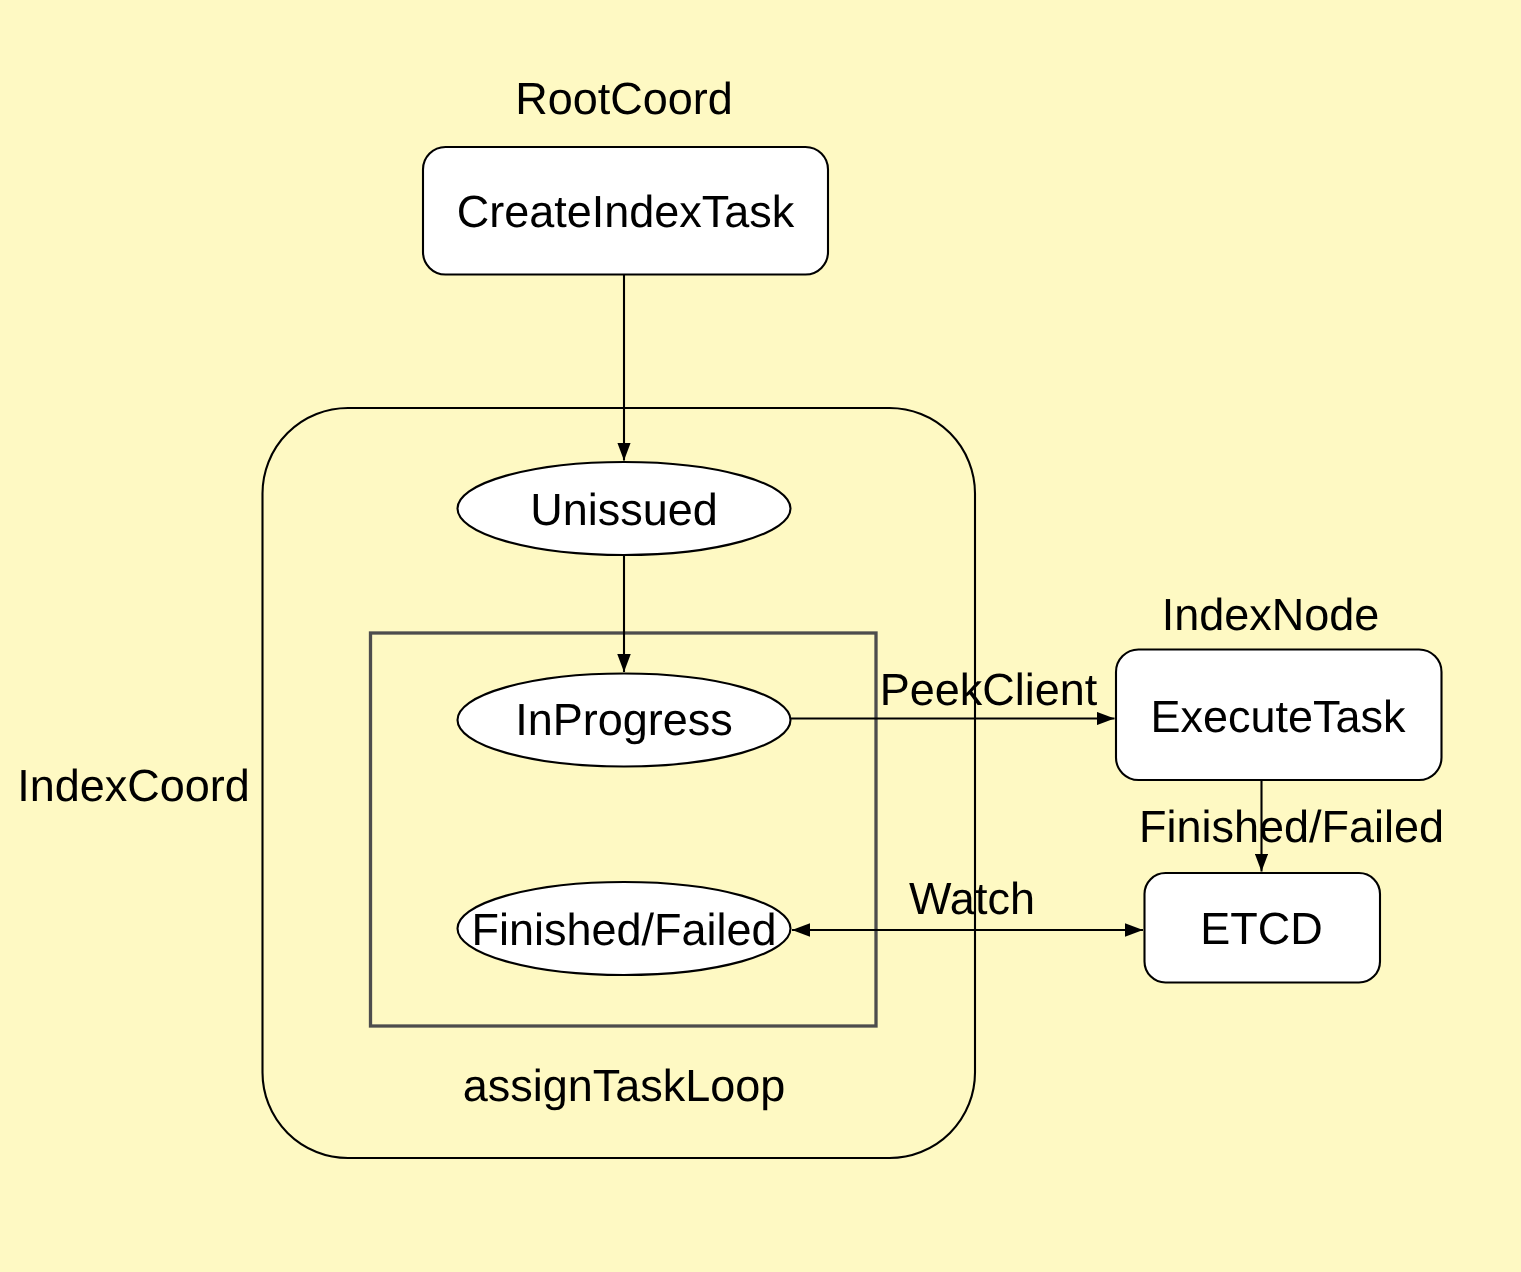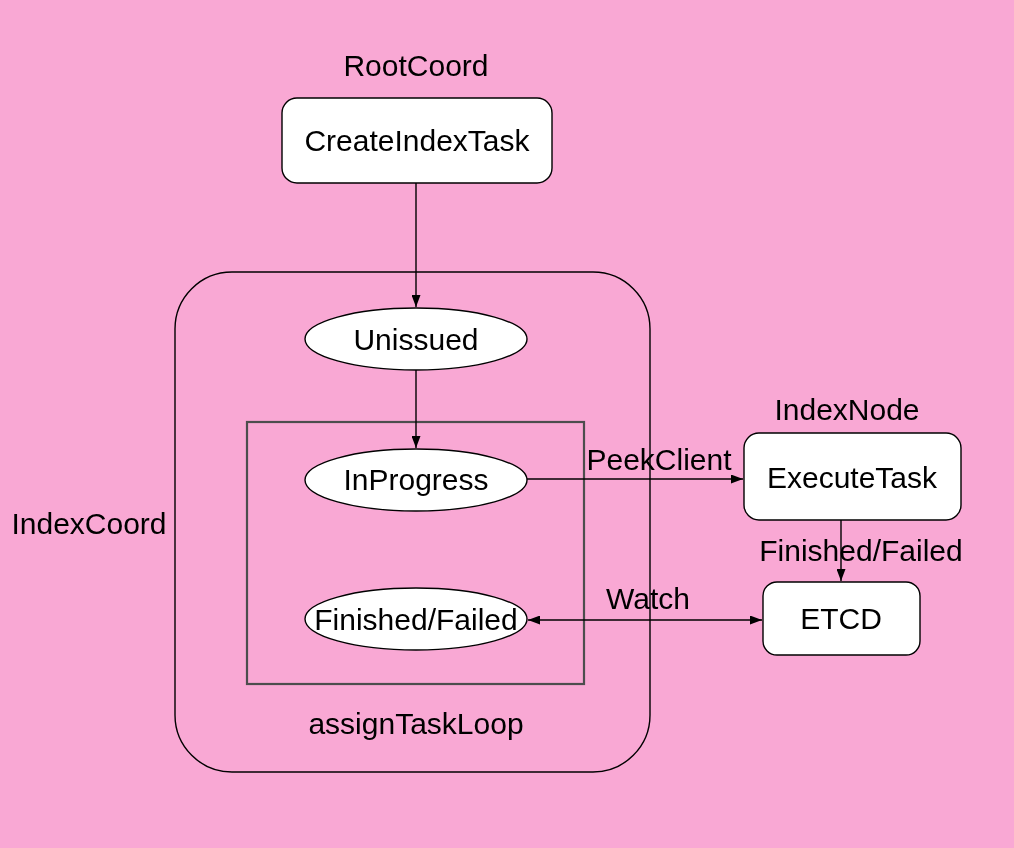--- a/index.html
+++ b/index.html
@@ -4,21 +4,21 @@
 <style>
   html, body {
     margin: 0;
     padding: 0;
     background: #ffffff;
   }
   .stage {
     position: relative;
     width: 1014px;
     height: 848px;
-    background: #f9a8d4;
+    background: #fef9c3;
     font-family: "Liberation Sans", sans-serif;
   }
   svg text {
     font-family: "Liberation Sans", sans-serif;
     font-size: 30px;
     fill: #000000;
   }
   .shape {
     fill: #ffffff;
     stroke: #000000;

